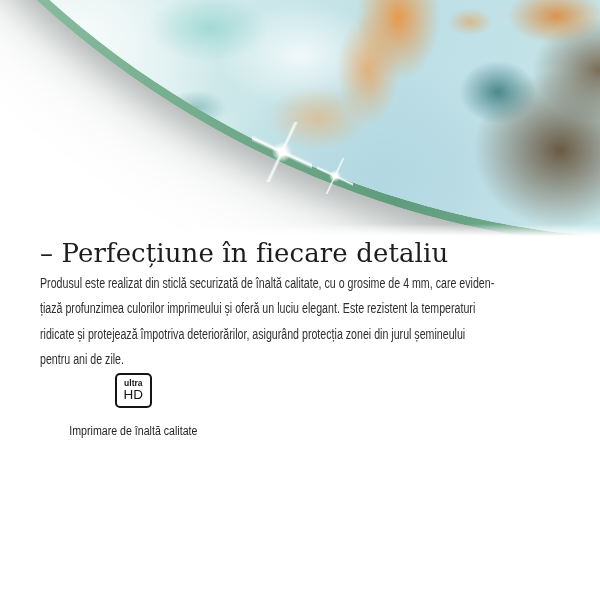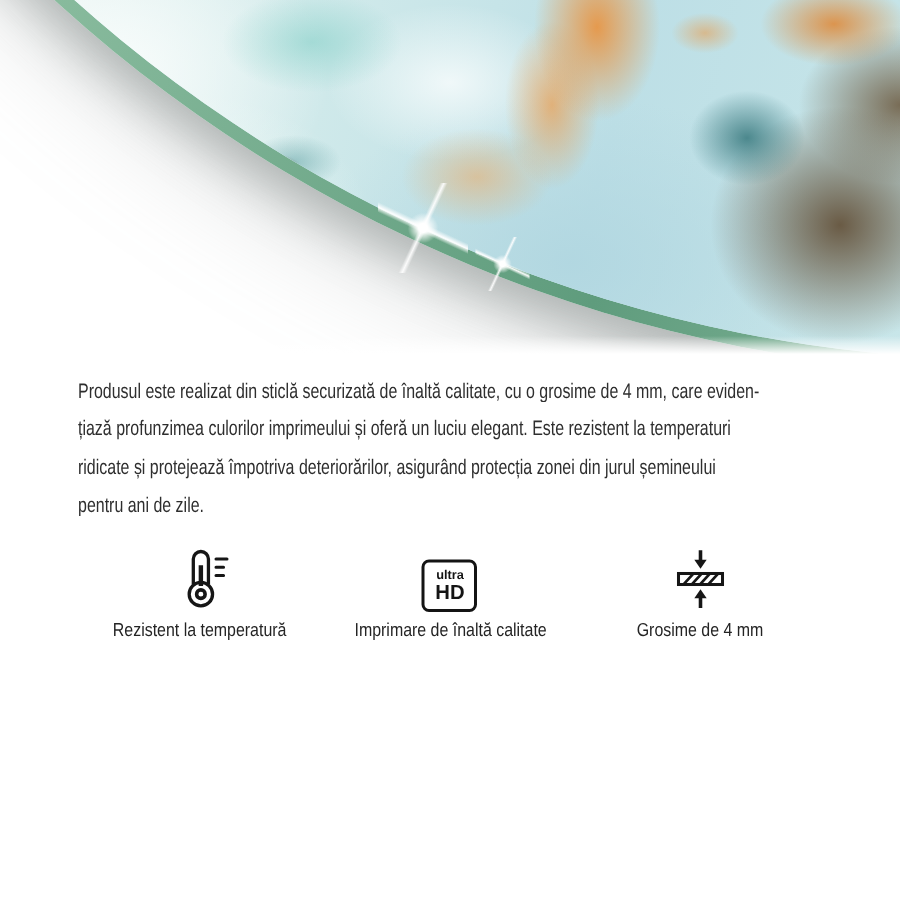--- a/index.html
+++ b/index.html
@@ -49,97 +49,73 @@
   }
   .s1{left:252px;top:122px;width:60px;height:60px;}
   .s2{left:317px;top:158px;width:36px;height:36px;}
   .hero-fade{position:absolute;left:0;right:0;bottom:0;height:12px;
     background:linear-gradient(rgba(255,255,255,0),#ffffff);}
   
   .content{padding:0 40px;}
   h1{margin:0;font-family:"DejaVu Serif","Liberation Serif",serif;font-weight:400;
      font-size:26px;line-height:35px;color:#1d1d1d;letter-spacing:.1px;}
   .h-line{display:block;}
-  .description{margin:12px;}
+  .description{margin:0;}
   .desc-line{display:block;white-space:nowrap;font-size:14px;line-height:25.4px;color:#2e2e2e;
      transform:scaleX(.76);transform-origin:0 50%;}
   
   .features{display:grid;grid-template-columns:repeat(3,1fr);row-gap:20px;margin:0 10px;}
   .feature{display:flex;flex-direction:column;align-items:center;}
-  .icon-box{height:46px;display:flex;align-items:flex-end;justify-content:center;}
+  .icon-box{height:46px;display:flex;align-items:flex-start;justify-content:center;}
   .icon-box svg{display:block;}
   .feature-label{margin-top:4px;font-size:12.5px;line-height:16px;color:#242424;
      white-space:nowrap;transform:scaleX(.85);transform-origin:50% 50%;}
   .uhd{width:37px;height:35px;border:2.6px solid #141414;border-radius:5px;box-sizing:border-box;
      display:flex;flex-direction:column;align-items:center;justify-content:center;color:#141414;}
   .uhd-top{font-size:8.5px;font-weight:700;line-height:9px;}
-  .uhd-bottom{font-size:13.5px;font-weight:700;line-height:13px;}
+  .uhd-bottom{font-size:13.5px;font-weight:400;line-height:13px;}
 </style>
 </head>
 <body>
 
 <div class="page">
 
   <div class="hero">
     <div class="disc-rim"></div>
     <div class="disc">
       <div class="marble"></div>
     </div>
     <div class="sparkle s1"></div>
     <div class="sparkle s2"></div>
     <div class="hero-fade"></div>
   </div>
 
   <div class="content">
     <h1>
+      <span class="h-line">– Perfecțiune în fiecare detaliu</span>
     </h1>
     <p class="description">
       <span class="desc-line">Produsul este realizat din sticlă securizată de înaltă calitate, cu o grosime de 4 mm, care eviden-</span>
       <span class="desc-line">țiază profunzimea culorilor imprimeului și oferă un luciu elegant. Este rezistent la temperaturi</span>
       <span class="desc-line">ridicate și protejează împotriva deteriorărilor, asigurând protecția zonei din jurul șemineului</span>
       <span class="desc-line">pentru ani de zile.</span>
     </p>
 
     <div class="features">
 
-      <div class="feature">
-        <div class="icon-box">
-          <svg width="44" height="44" viewBox="0 0 48 48" fill="none" stroke="#161616" stroke-width="2.4">
-            <path d="M19.5 28 V9.5 A5.5 5.5 0 0 1 30.5 9.5 V28"></path>
-            <circle cx="25" cy="35" r="8.5"></circle>
-            <line x1="25" y1="14" x2="25" y2="29" stroke-width="3.2"></line>
-            <circle cx="25" cy="35" r="3.1" stroke-width="2.6"></circle>
-            <path d="M36 9.5 h8 M36 15.5 h5.5 M36 21.5 h5.5" stroke-width="2.2" stroke-linecap="round"></path>
-          </svg>
-        </div>
-        <span class="feature-label">Rezistent la temperatură</span>
-      </div>
 
       <div class="feature">
         <div class="icon-box">
           <div class="uhd">
             <span class="uhd-top">ultra</span>
             <span class="uhd-bottom">HD</span>
           </div>
         </div>
         <span class="feature-label">Imprimare de înaltă calitate</span>
       </div>
 
 
 
 
-      <div class="feature">
-        <div class="icon-box">
-          <svg width="44" height="44" viewBox="0 0 48 48" fill="none" stroke="#161616" stroke-width="2.2">
-            <rect x="8" y="20" width="32" height="8"></rect>
-            <path d="M12 27.5 L18.5 20.5 M18 27.5 L24.5 20.5 M24 27.5 L30.5 20.5 M30 27.5 L36.5 20.5" stroke-width="2"></path>
-            <path d="M24 3 V10.5" stroke-width="2.6"></path>
-            <path d="M19.5 10 H28.5 L24 16.5 Z" fill="#161616" stroke="none"></path>
-            <path d="M24 45 V37.5" stroke-width="2.6"></path>
-            <path d="M19.5 38 H28.5 L24 31.5 Z" fill="#161616" stroke="none"></path>
-          </svg>
-        </div>
-        <span class="feature-label">Grosime de 4 mm</span>
-      </div>
 
     </div>
   </div>
 </div>
 
 </body></html>

